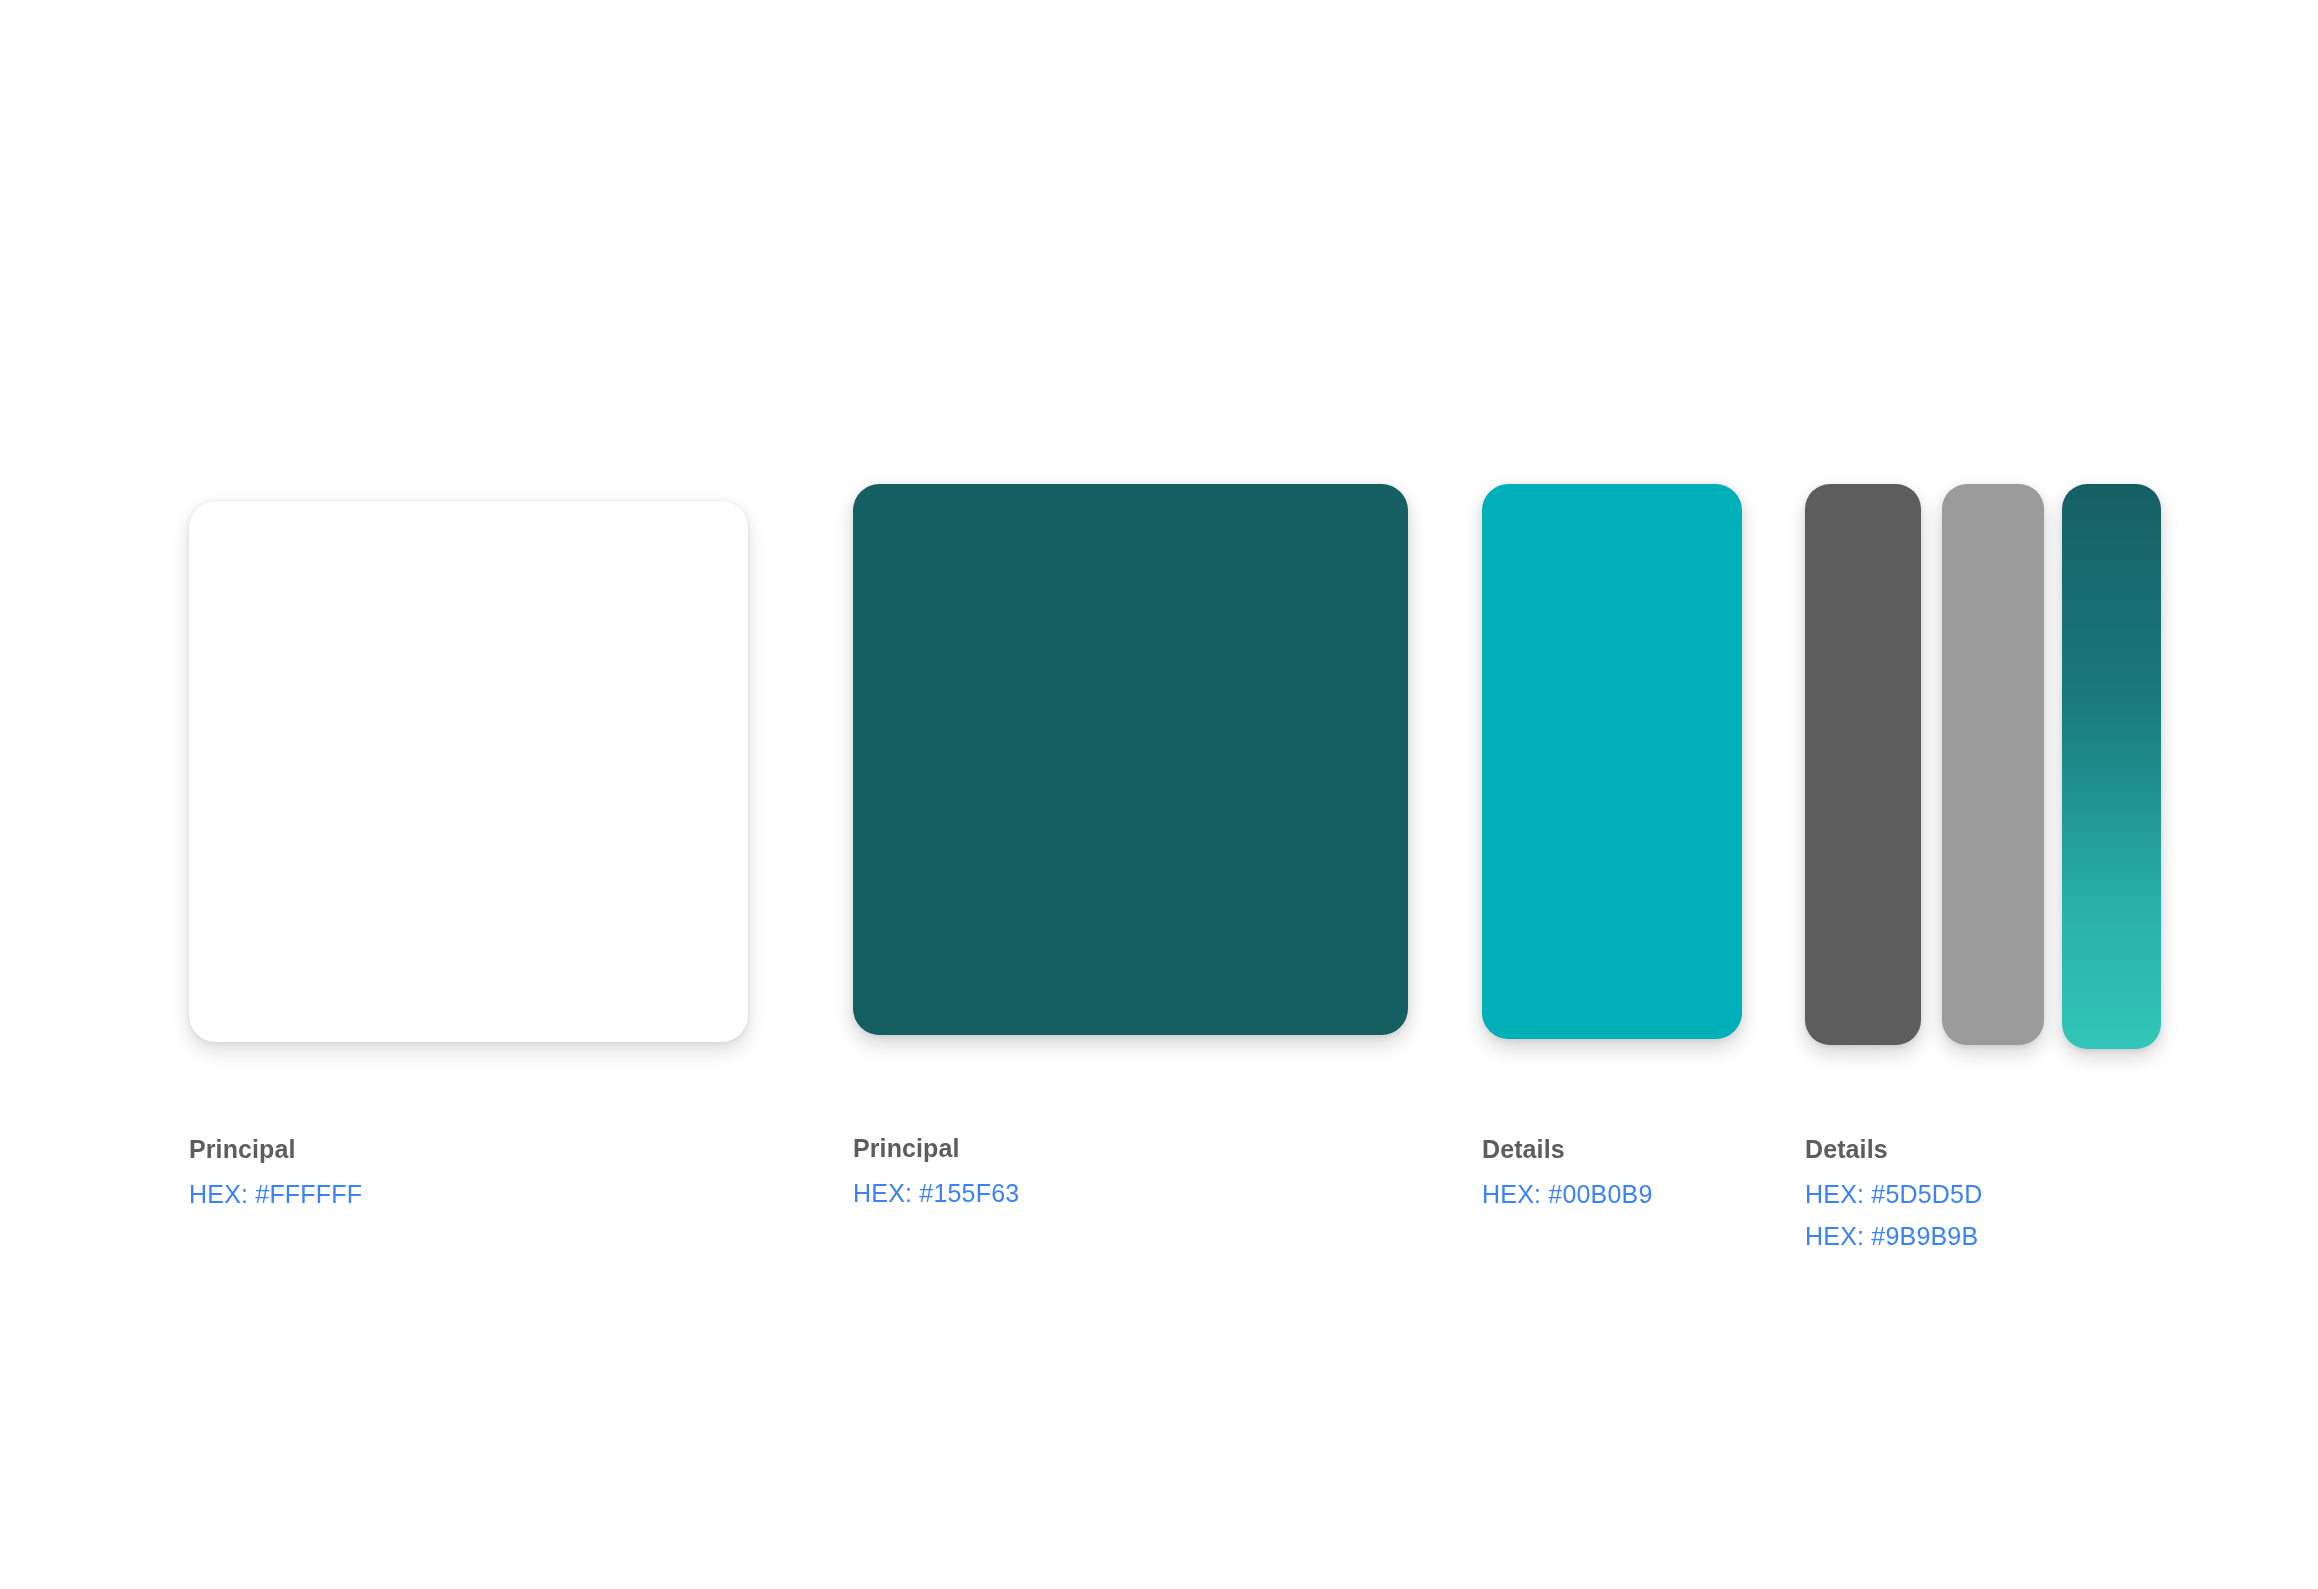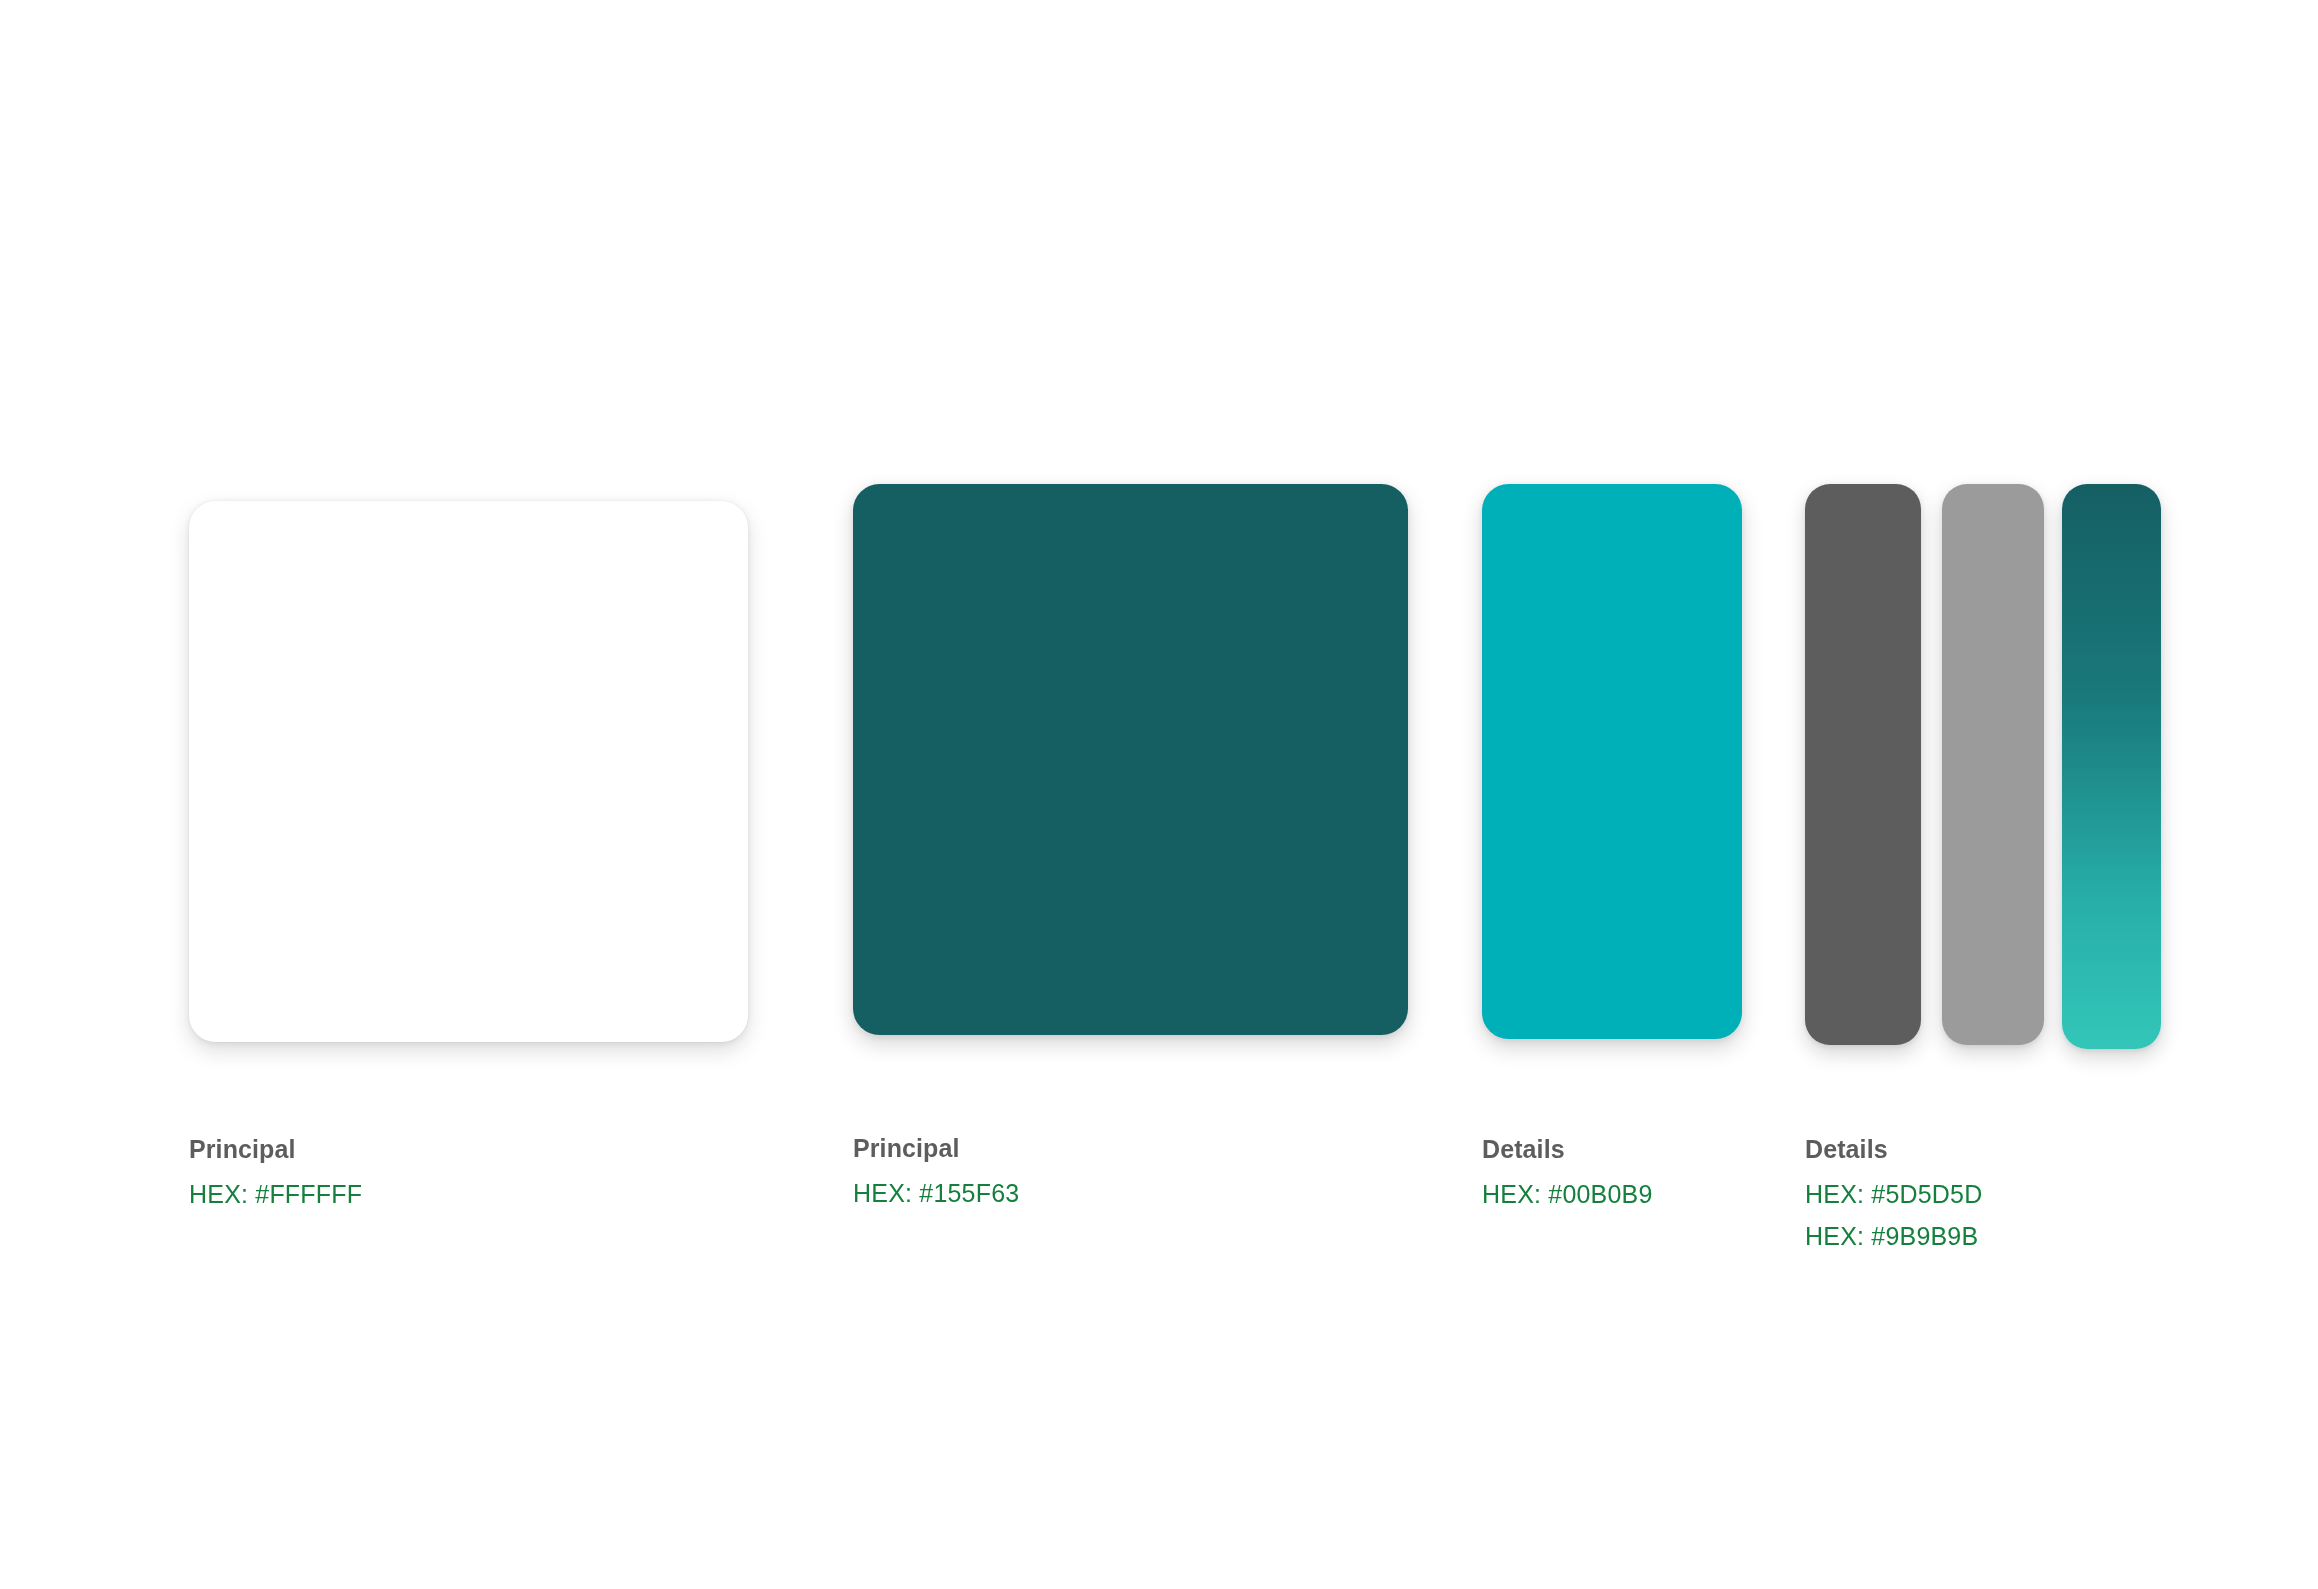--- a/index.html
+++ b/index.html
@@ -110,21 +110,21 @@
     white-space: nowrap;
   }
 
   .caption-hex {
     font-size: 25px;
     font-weight: 400;
     letter-spacing: 0.2px;
     line-height: 1.2;
     margin: 0 0 11.6px 0;
     white-space: nowrap;
-    color: #15803d;
+    color: #3b82f6;
   }
 
   .caption-hex:last-child {
     margin-bottom: 0;
   }
 
   .cap-white   { left: 189px;  top: 1134px; }
   .cap-teal    { left: 853px; top: 1133px; }
   .cap-cyan    { left: 1482px; top: 1134px; }
   .cap-details { left: 1805px; top: 1134px; }

